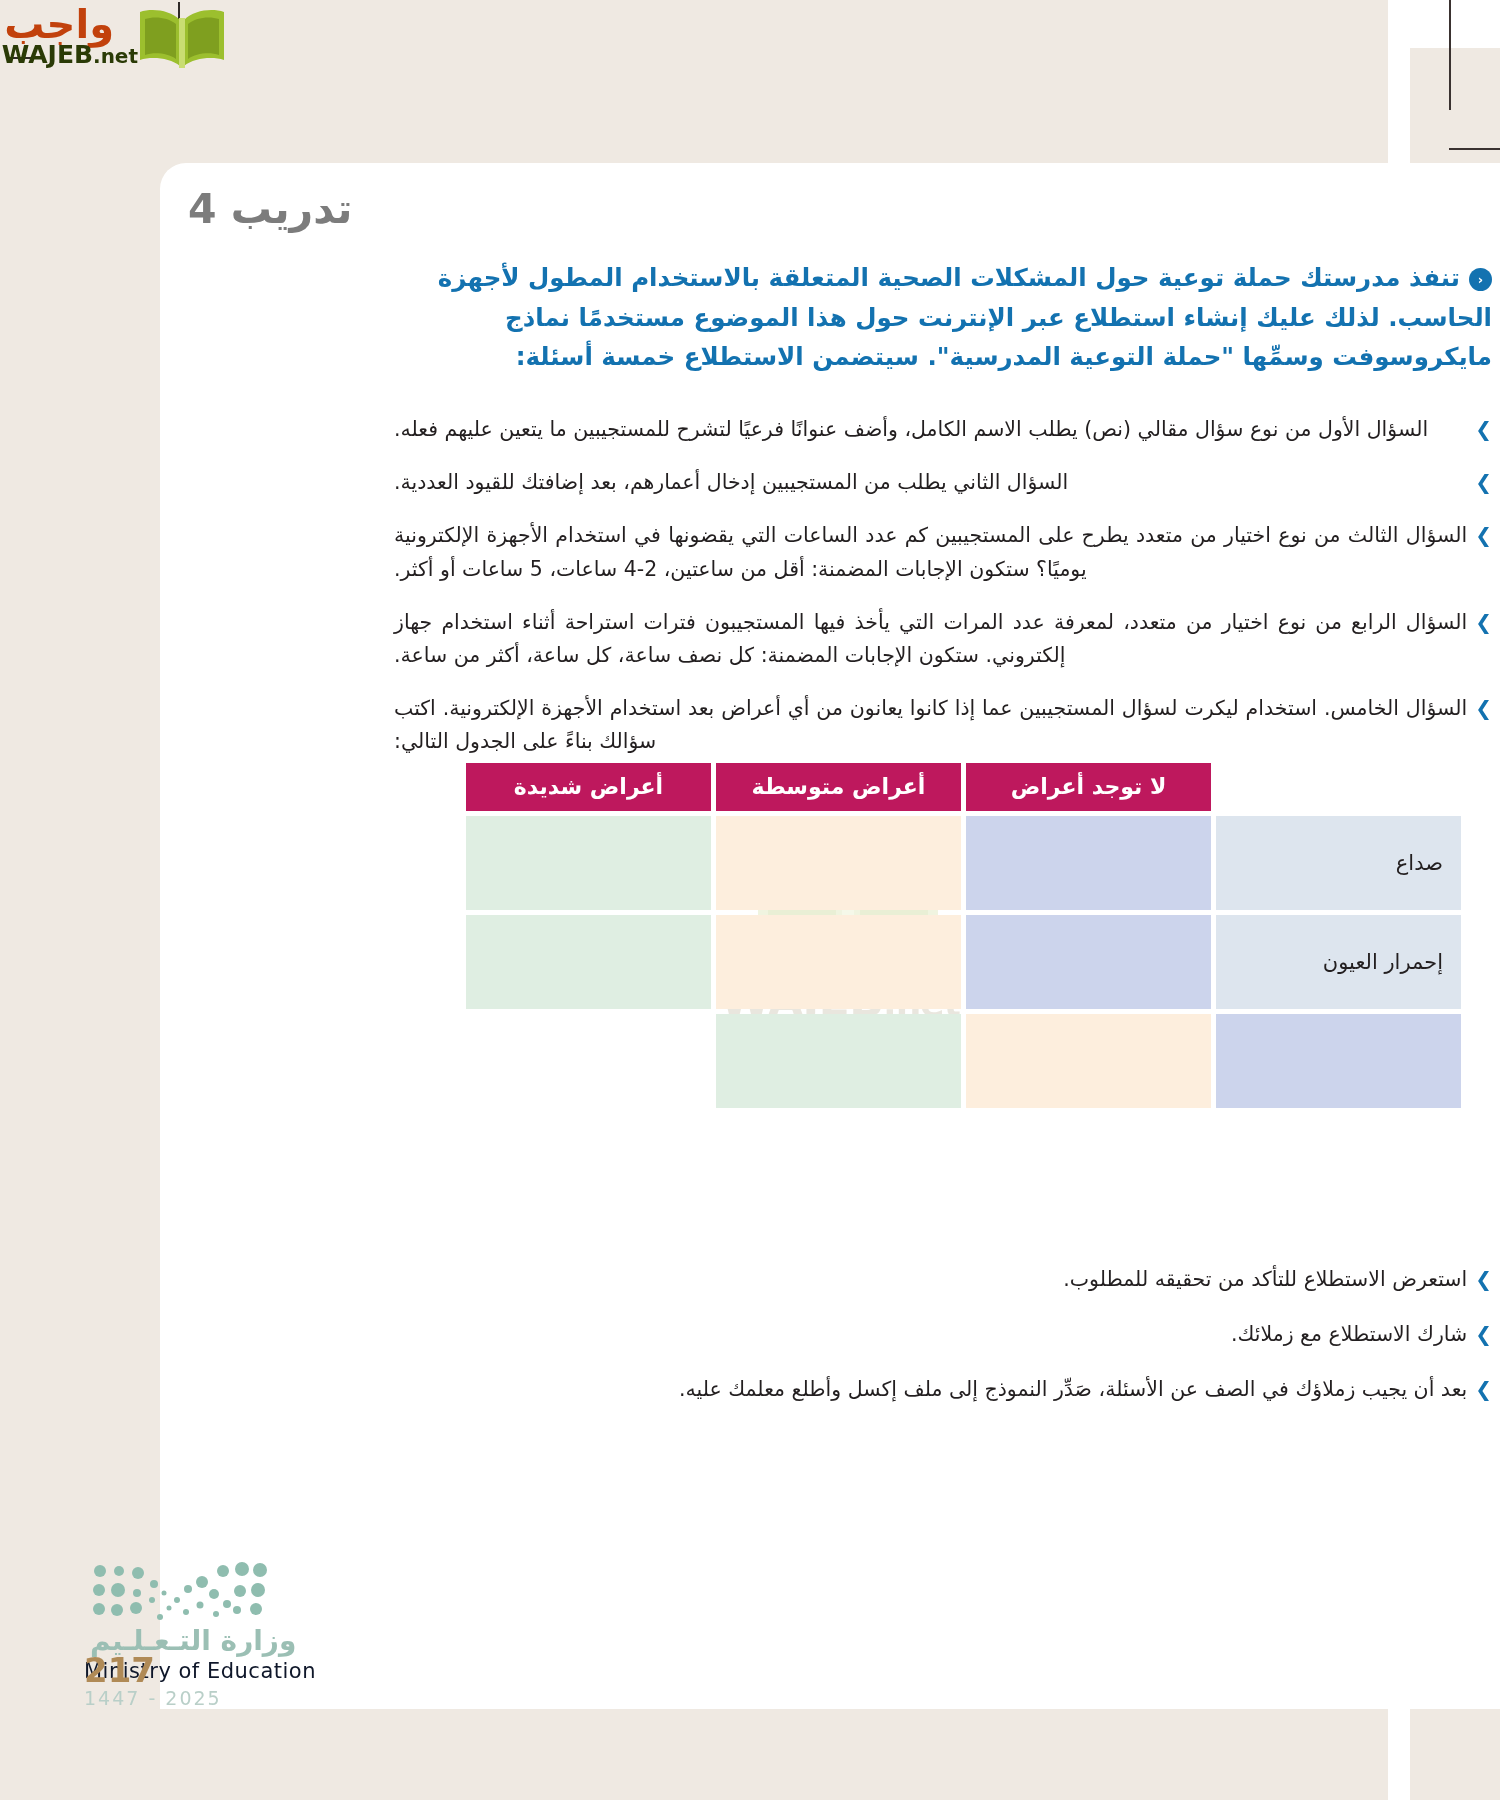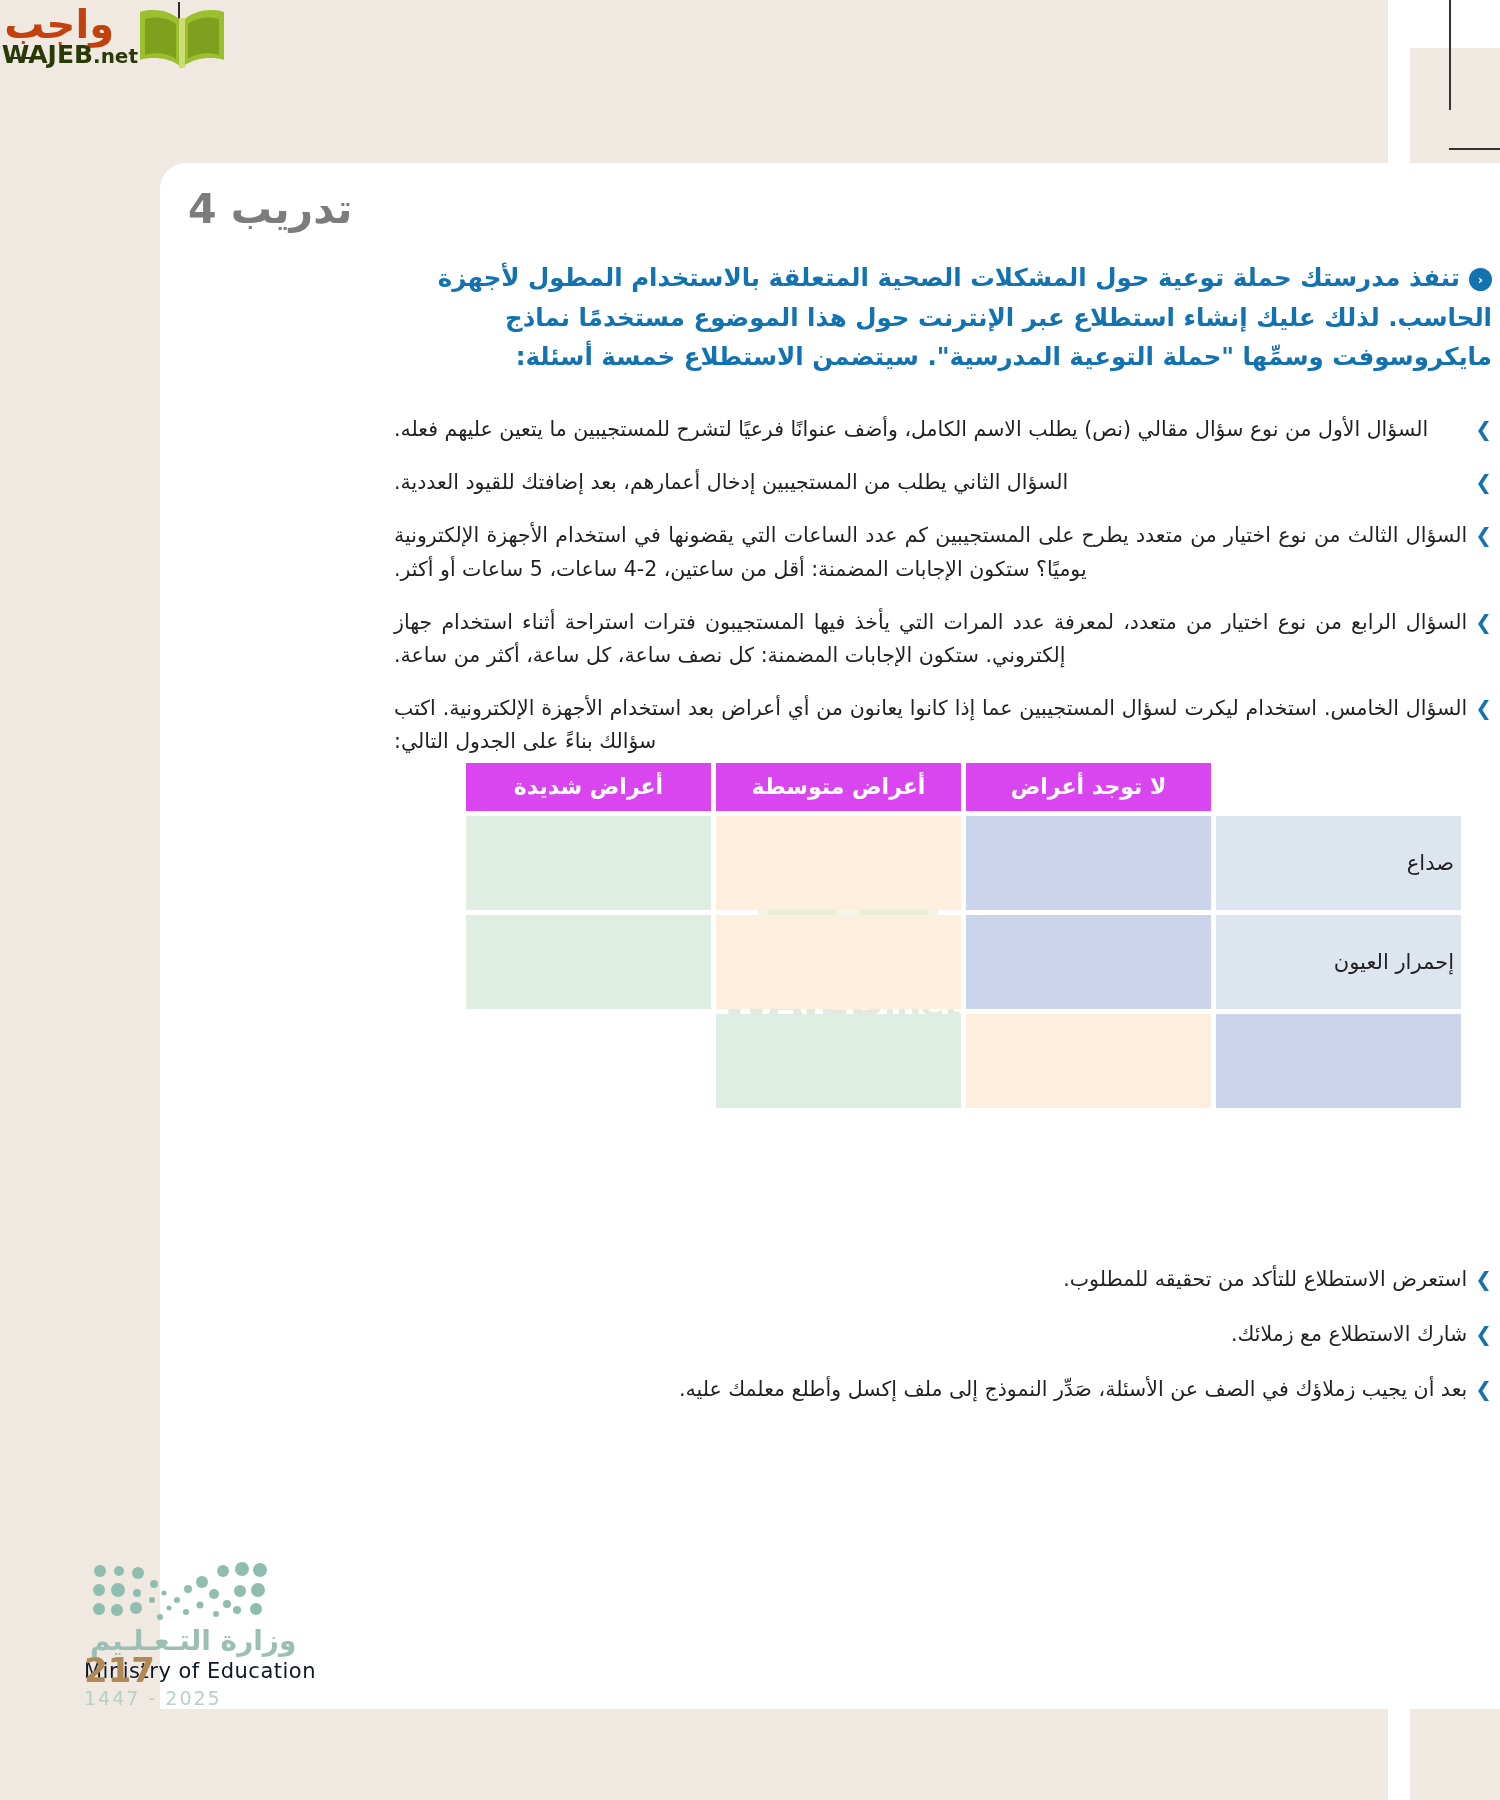--- a/index.html
+++ b/index.html
@@ -205,21 +205,21 @@
     position: absolute;
     right: 63px; top: 600px;
     width: 1014px;
     direction: rtl;
     z-index: 3;
   }
   .thead { display: flex; gap: 5px; }
   .th {
     height: 48px;
     line-height: 48px;
-    background: #d946ef;
+    background: #be185d;
     color: #ffffff;
     font-size: 22px;
     font-weight: 700;
     text-align: center;
     direction: rtl;
   }
   .th.blank { background: transparent; }
   .col-label { flex: 0 0 245px; }
   .col-none  { flex: 0 0 245px; }
   .col-mid   { flex: 0 0 245px; }
@@ -228,21 +228,21 @@
   .trow { display: flex; gap: 5px; margin-top: 5px; }
   .cell { height: 94px; }
   .cell-label {
     flex: 0 0 245px;
     background: #dde5ee;
     color: #231f20;
     font-size: 21px;
     display: flex;
     align-items: center;
     justify-content: flex-start;
-    padding-right: 7px;
+    padding-right: 18px;
     direction: rtl;
   }
   .cell-none { flex: 0 0 245px; background: #ccd4ec; }
   .cell-mid  { flex: 0 0 245px; background: #fdeedd; }
   .cell-sev  { flex: 0 0 245px; background: #dfeee2; }
 
   
   .bullets-bottom {
     position: absolute;
     right: 32px; top: 1100px;

